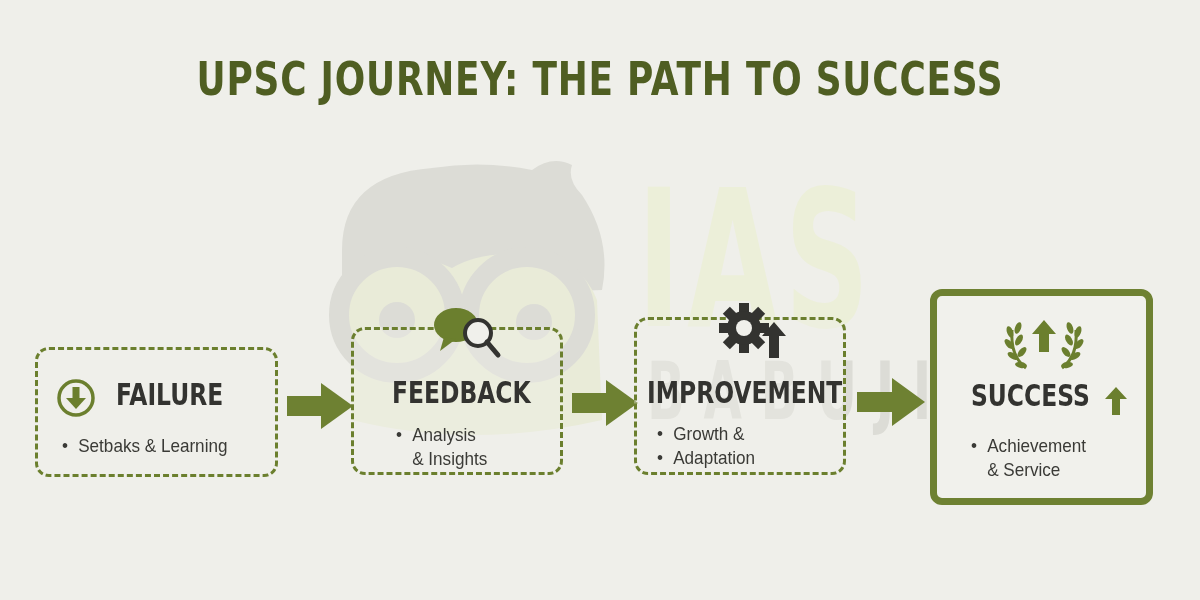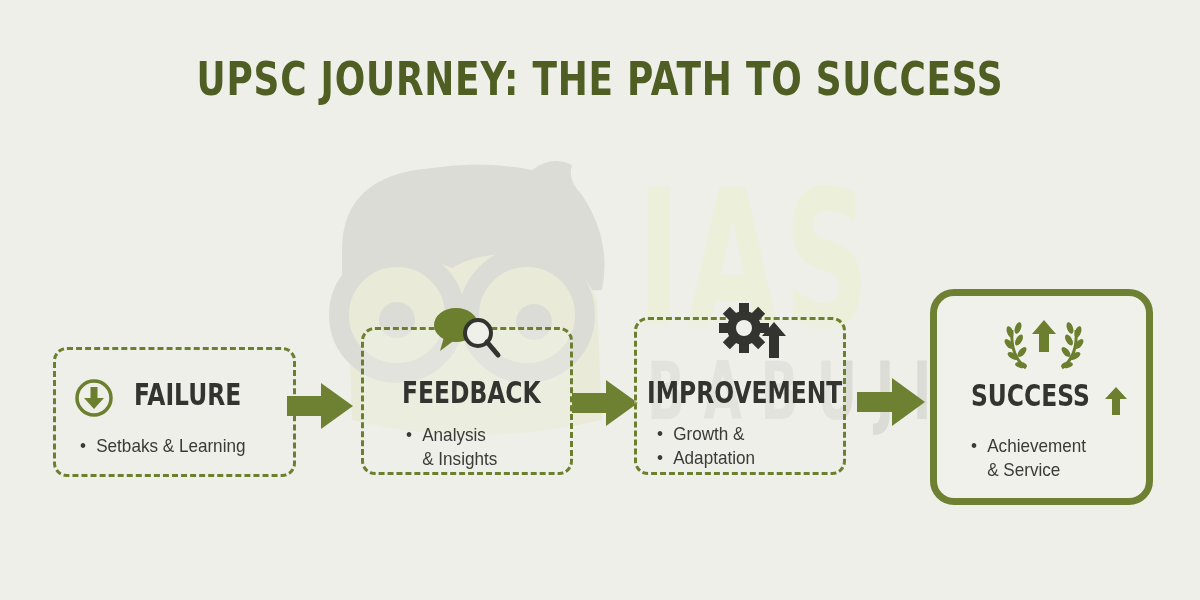--- a/index.html
+++ b/index.html
@@ -23,21 +23,21 @@
   }
   .wm-ias { left:625px; top:150px; font-size:190px; color:#ecefd9; transform:scaleX(0.62); letter-spacing:10px; }
   .wm-babuji { left:635px; top:345px; font-size:80px; color:#dcdcd6; transform:scaleX(0.62); letter-spacing:30px; }
 
   .box {
     position:absolute; box-sizing:border-box;
     border:3px dashed #6b7f2e; border-radius:14px;
     background:rgba(240,240,235,0.35);
   }
   .box.solid {
-    border:7px solid #6e8132; border-radius:24px; background:#f1f1ec;
+    border:7px solid #6e8132; border-radius:12px; background:#f1f1ec;
   }
   .heading {
     position:absolute; font-family:"DejaVu Sans", sans-serif; font-weight:bold;
     color:#333330; font-size:30px; white-space:nowrap;
     transform:scaleX(0.78); transform-origin:left center;
   }
   .bullet {
     position:absolute; font-size:19px; color:#3a3a36; white-space:nowrap;
     line-height:24px;
     transform:scaleX(0.9); transform-origin:left top;
@@ -61,38 +61,38 @@
     <circle cx="515" cy="315" r="58" fill="none" stroke="#dcdcd6" stroke-width="20"></circle>
     <circle cx="385" cy="320" r="18" fill="#dcdcd6"></circle>
     <circle cx="522" cy="322" r="18" fill="#dcdcd6"></circle>
   </svg>
   <div class="wm-text wm-ias">IAS</div>
   <div class="wm-text wm-babuji">BABUJI</div>
 </div>
 
 <div class="title">UPSC JOURNEY: THE PATH TO SUCCESS</div>
 
-<div class="box" style="left:53px;top:347px;width:243px;height:130px;">
+<div class="box" style="left:35px;top:347px;width:243px;height:130px;">
   <svg class="icon" width="40" height="40" style="left:18px;top:28px;" viewBox="0 0 40 40">
     <circle cx="20" cy="20" r="17" fill="none" stroke="#6b7f2e" stroke-width="3.5"></circle>
     <rect x="16.5" y="9" width="7" height="12" fill="#6b7f2e"></rect>
     <polygon points="10,20 30,20 20,31" fill="#6b7f2e"></polygon>
   </svg>
   <div class="heading" style="left:78px;top:27px;">FAILURE</div>
   <div class="bullet" style="left:24px;top:84px;">
     <span class="dot">•</span><span>Setbaks &amp; Learning</span>
   </div>
 </div>
 
 <svg class="arrow" width="68" height="50" style="left:287px;top:381px;" viewBox="0 0 68 50">
   <rect x="0" y="15" width="36" height="20" fill="#6e8132"></rect>
   <polygon points="34,2 66,25 34,48" fill="#6e8132"></polygon>
 </svg>
 
-<div class="box" style="left:361px;top:327px;width:212px;height:148px;">
+<div class="box" style="left:351px;top:327px;width:212px;height:148px;">
   <div class="heading" style="left:38px;top:45px;">FEEDBACK</div>
   <div class="bullet" style="left:42px;top:93px;">
     <span class="dot">•</span><span>Analysis</span><br>
     <span class="indent"></span><span>&amp; Insights</span>
   </div>
 </div>
 <svg class="icon" width="80" height="60" style="left:428px;top:303px;" viewBox="0 0 80 60">
   <ellipse cx="28" cy="22" rx="22" ry="17" fill="#6b7f2e"></ellipse>
   <polygon points="16,34 12,48 28,36" fill="#6b7f2e"></polygon>
   <circle cx="50" cy="30" r="13" fill="#f0f0eb" stroke="#333330" stroke-width="4"></circle>

